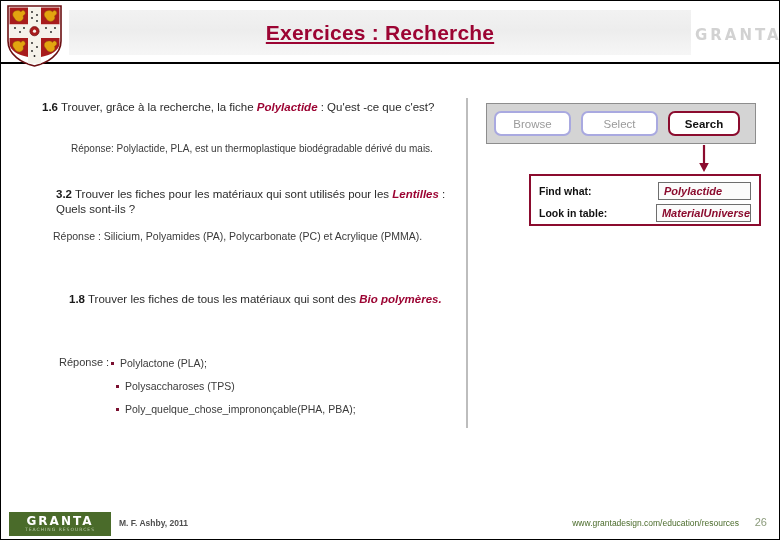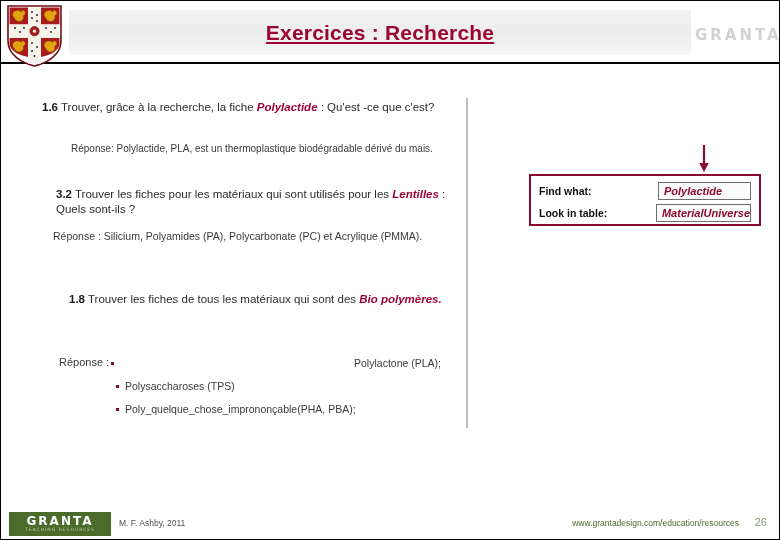--- a/index.html
+++ b/index.html
@@ -95,21 +95,21 @@
     margin-bottom: 9px;
     white-space: nowrap;
   }
   .bullet::before {
     content: "";
     position: absolute;
     left: 0; top: 6px;
     width: 3px; height: 3px;
     background: #7a1030;
   }
-  #bullet-0 { margin-left: 0px; text-align: right; }
+  #bullet-0 { margin-left: 0px; }
   #bullet-1 { margin-left: 5px; }
   #bullet-2 { margin-left: 5px; }
 
   
   #divider {
     position: absolute;
     left: 465px; top: 97px;
     width: 2px; height: 330px;
     background: #bdbdbd;
   }
@@ -219,20 +219,21 @@
     font-size: 4.5px;
     letter-spacing: 1px;
     line-height: 6px;
     font-family: "DejaVu Sans", sans-serif;
   }
   #footer-credit {
     position: absolute;
     left: 118px; top: 517px;
     font-size: 8.5px;
     color: #4f4f4f;
+    font-weight: bold;
   }
   #footer-url {
     position: absolute;
     right: 40px; top: 517px;
     font-size: 8.5px;
     color: #4a6b2a;
     white-space: nowrap;
   }
   #footer-page {
     position: absolute;
@@ -316,20 +317,25 @@
 
     <div id="bullets">
       <div class="bullet" id="bullet-0">Polylactone (PLA);</div>
       <div class="bullet" id="bullet-2">Polysaccharoses (TPS)</div>
       <div class="bullet" id="bullet-1">Poly_quelque_chose_imprononçable(PHA, PBA);</div>
     </div>
   </div>
 
   <div id="divider"></div>
 
+  <div id="toolbar">
+    <div class="tbtn inactive">Browse</div>
+    <div class="tbtn inactive">Select</div>
+    <div class="tbtn active">Search</div>
+  </div>
 
   <svg id="arrow" viewBox="0 0 12 28">
     <line x1="6" y1="0" x2="6" y2="19" stroke="#8b0b2e" stroke-width="2.2"></line>
     <polygon points="6,27 1.2,18 10.8,18" fill="#8b0b2e"></polygon>
   </svg>
 
   <div id="find-panel">
     <div class="frow">
       <div class="flabel">Find what:</div>
       <div class="fvalue">Polylactide</div>

